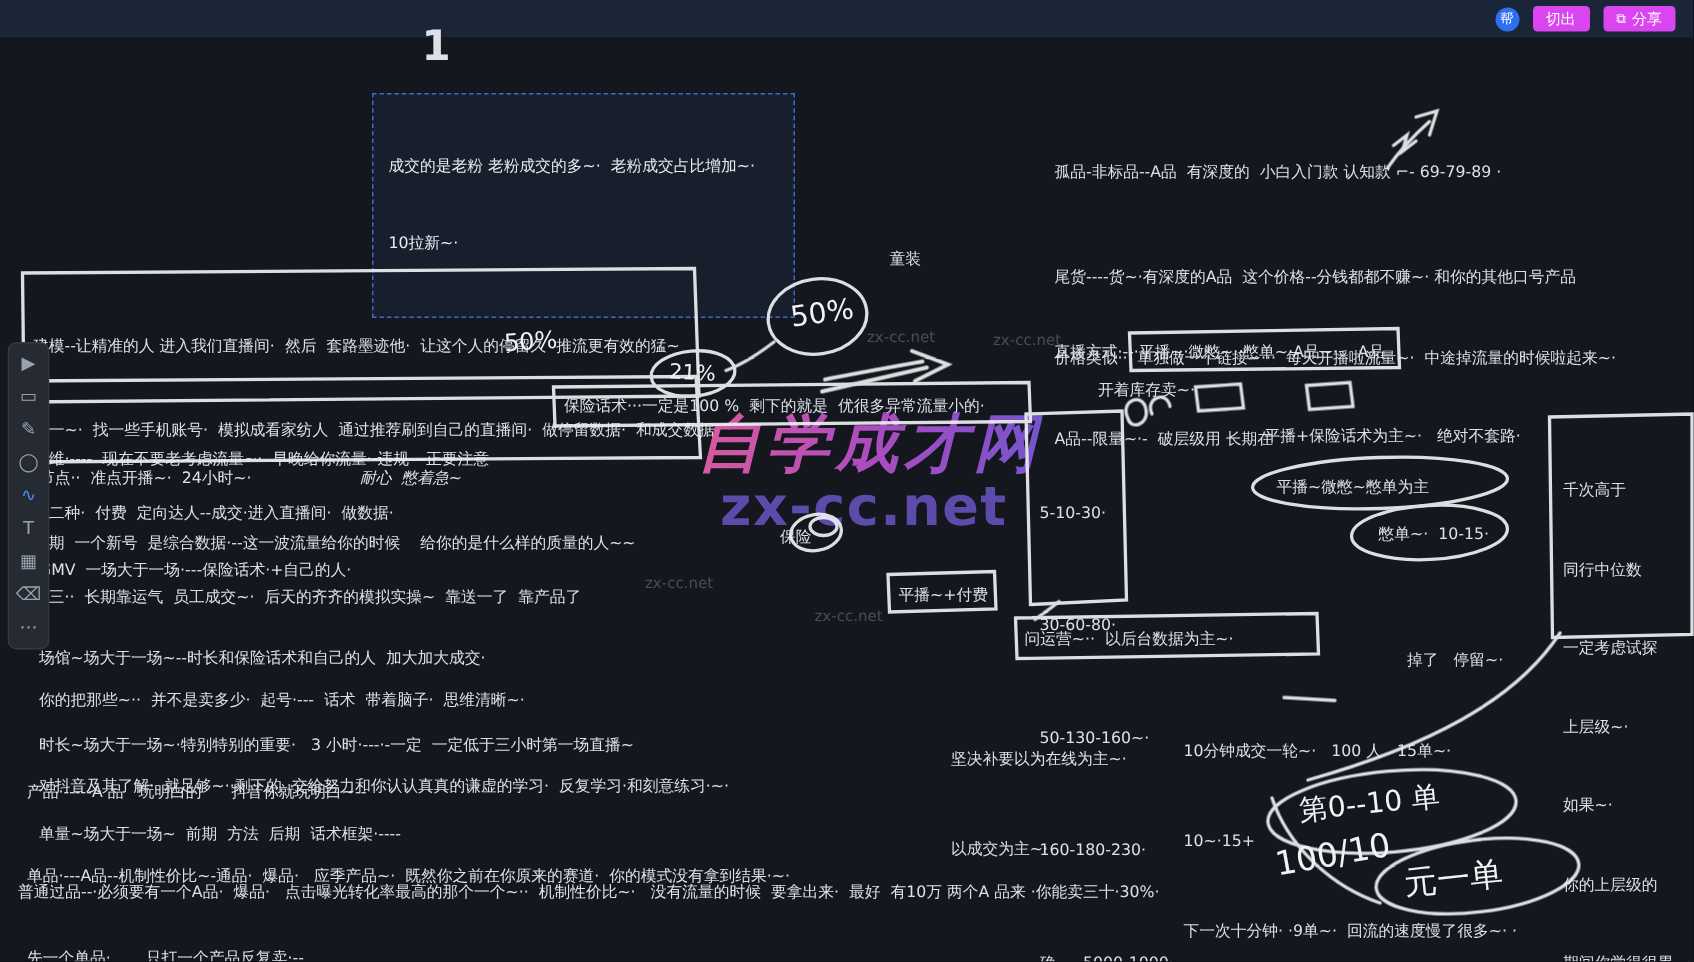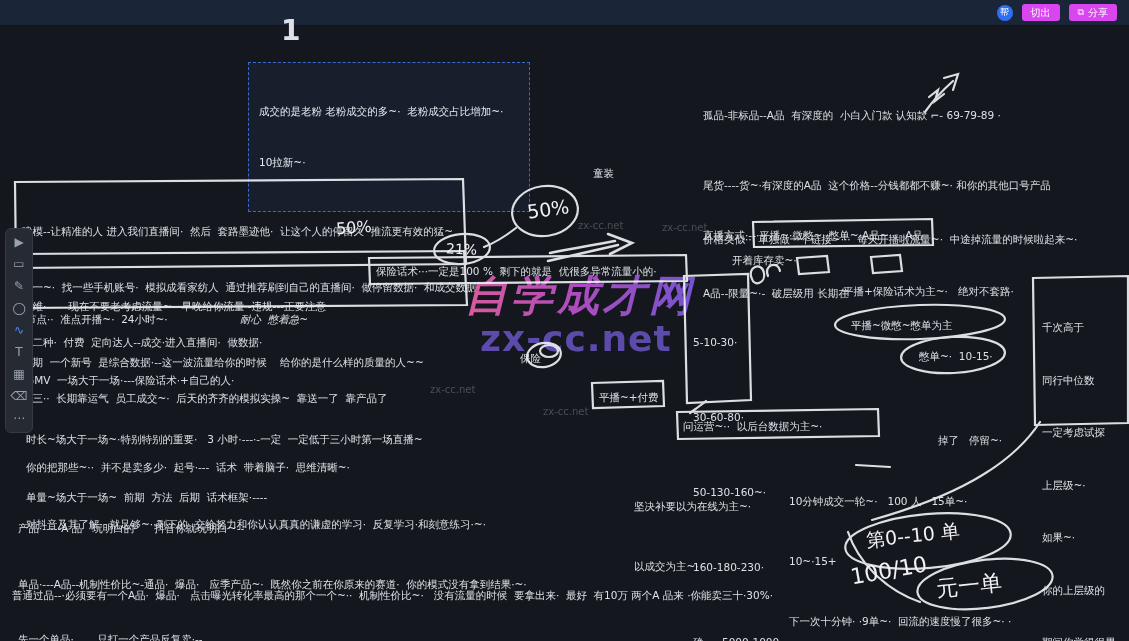--- a/index.html
+++ b/index.html
@@ -89,20 +89,21 @@
     <div>前期  一个新号  是综合数据·--这一波流量给你的时候    给你的是什么样的质量的人~~</div>
   </div>
 
   <div class="tb" style="left:376px;top:262px;">保险话术···一定是100 %  剩下的就是  优很多异常流量小的·</div>
 
   <div class="tb" style="left:26px;top:310px;">节点··  准点开播~·  24小时~·</div>
   <div class="tb" style="left:240px;top:310px;font-style:italic;">耐心  憋着急~</div>
 
   <div class="tb" style="left:26px;top:332px;line-height:19.5px;">
     <div>GMV  一场大于一场·---保险话术·+自己的人·</div>
+    <div>场馆~场大于一场~--时长和保险话术和自己的人  加大加大成交·</div>
     <div>时长~场大于一场~·特别特别的重要·   3 小时·---·-一定  一定低于三小时第一场直播~</div>
     <div>单量~场大于一场~  前期  方法  后期  话术框架·----</div>
   </div>
 
   <div class="tb" style="left:520px;top:349px;text-align:right;">保险</div>
   <div class="tb" style="left:599px;top:388px;">平播~+付费</div>
 
   <div class="tb" style="left:26px;top:420px;line-height:19px;">
     <div>你的把那些~··  并不是卖多少·  起号·---  话术  带着脑子·  思维清晰~·</div>
     <div>对抖音及其了解·  就足够~··剩下的  交给努力和你认认真真的谦虚的学习·  反复学习·和刻意练习·~·</div>

